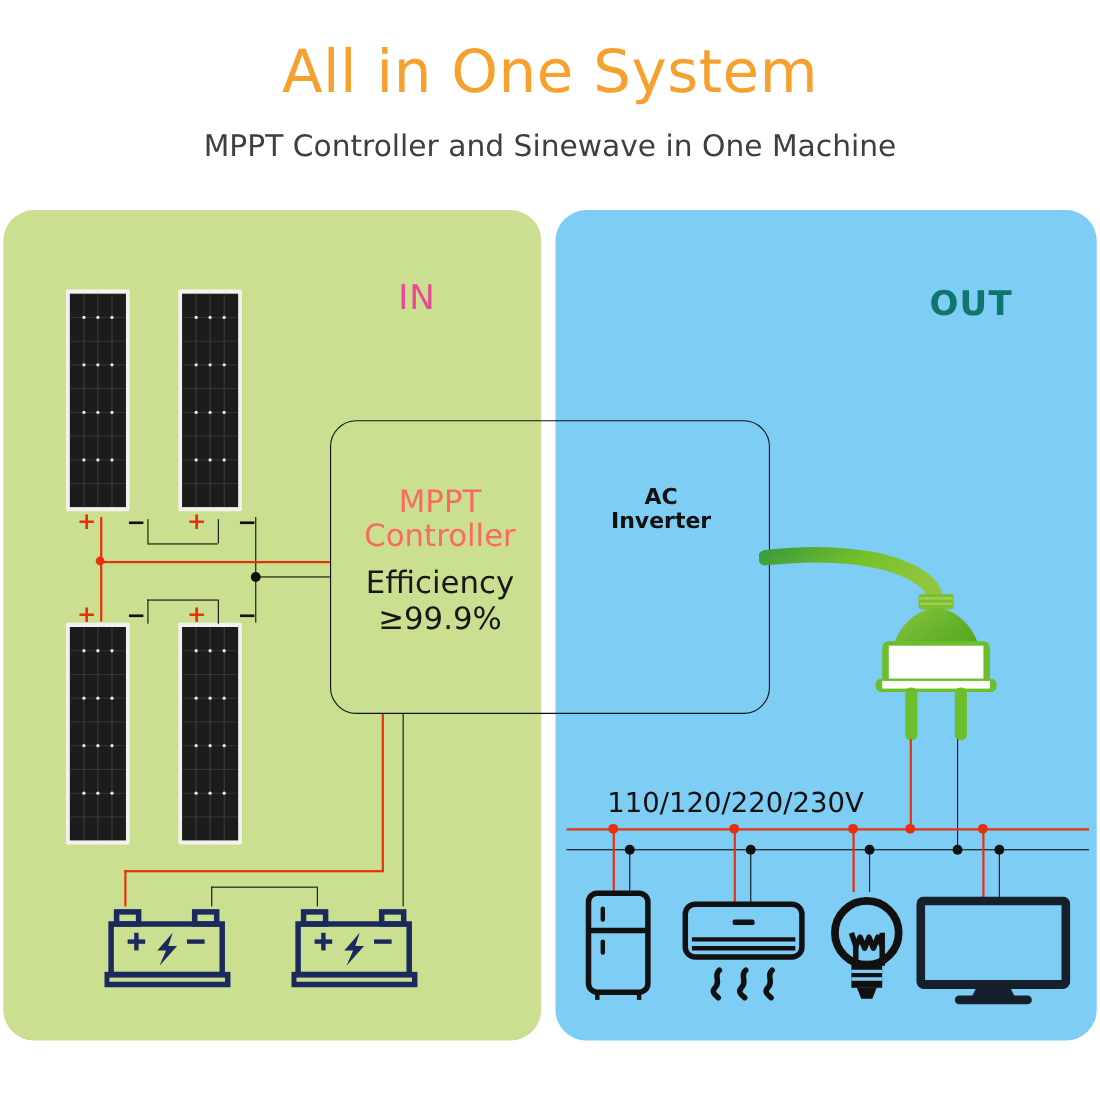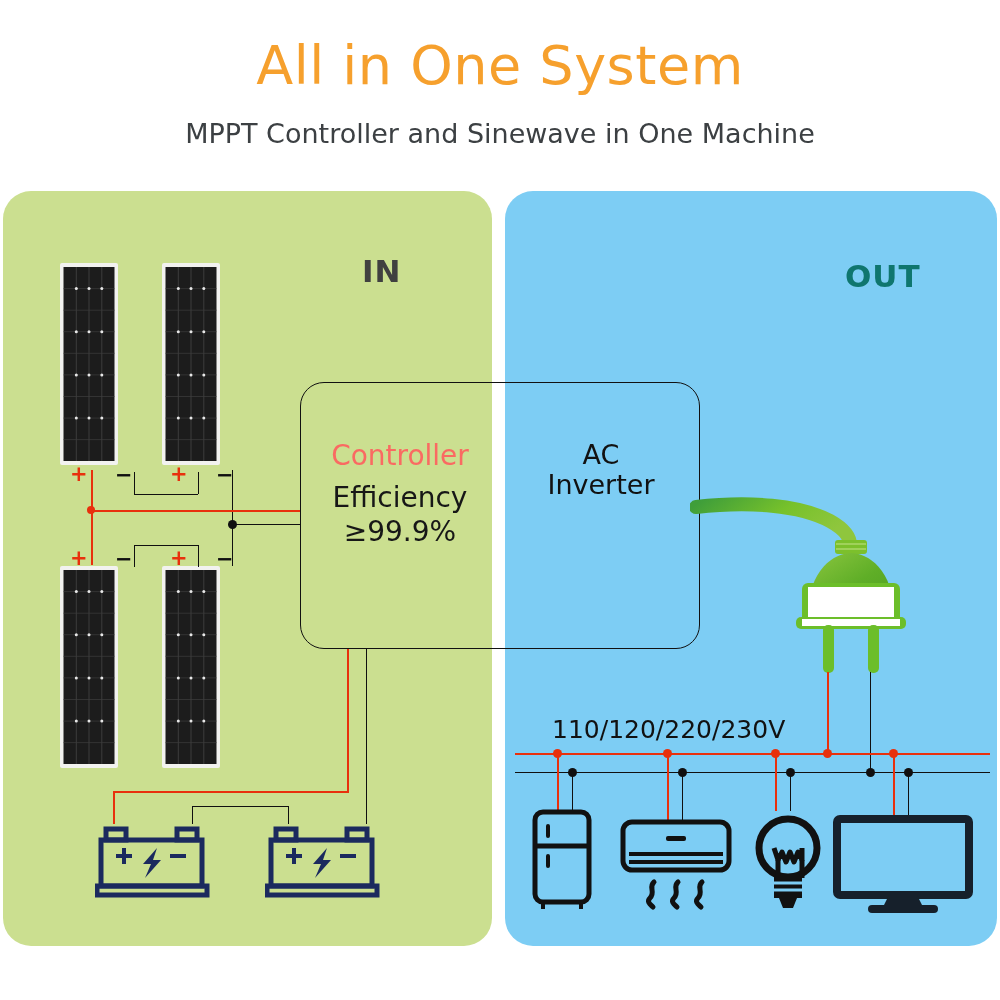--- a/index.html
+++ b/index.html
@@ -57,22 +57,22 @@
     position: absolute;
     left: 505px; top: 191px;
     width: 492px; height: 755px;
     background: #7dcdf4;
     border-radius: 28px;
   }
   #label-in {
     position: absolute;
     left: 362px; top: 253px;
     font-size: 31px;
-    font-weight: bold;
-    color: #404040;
+    font-weight: normal;
+    color: #ec4899;
     letter-spacing: 1px;
   }
   #label-out {
     position: absolute;
     left: 845px; top: 258px;
     font-size: 31px;
     font-weight: bold;
     color: #0f766e;
     letter-spacing: 1px;
   }
@@ -93,23 +93,23 @@
     width: 200px;
     text-align: center;
   }
   #inv-block {
     position: absolute;
     left: 503px; top: 440px;
     width: 196px;
     text-align: center;
   }
   .dev-heading {
-    font-size: 27px;
+    font-size: 20px;
     line-height: 1.12;
-    font-weight: normal;
+    font-weight: bold;
   }
   #mppt-heading { color: #fa6a62; font-weight: 400; font-size: 28px; }
   #inv-heading  { color: #111111; }
   .dev-sub {
     font-size: 28px;
     color: #171717;
     line-height: 1.2;
     margin-top: 10px;
   }
 
@@ -313,20 +313,21 @@
   <div class="wire-v blk w15" style="left:232px;top:524px;height:42px;"></div>
 
   <div class="wire-h red w20" style="left:91px;top:510px;width:210px;"></div>
   <div class="wire-h blk w15" style="left:232px;top:524px;width:69px;"></div>
   <div class="dot dot-red" style="left:87px;top:506px;width:8px;height:8px;"></div>
   <div class="dot dot-blk" style="left:228px;top:520px;width:9px;height:9px;"></div>
 
   <div id="device-box"></div>
   <div id="mppt-block">
     <div class="dev-heading" id="mppt-heading">
+      <div>MPPT</div>
       <div>Controller</div>
     </div>
     <div class="dev-sub">
       <div>Efficiency</div>
       <div>≥99.9%</div>
     </div>
   </div>
   <div id="inv-block">
     <div class="dev-heading" id="inv-heading">
       <div>AC</div>

